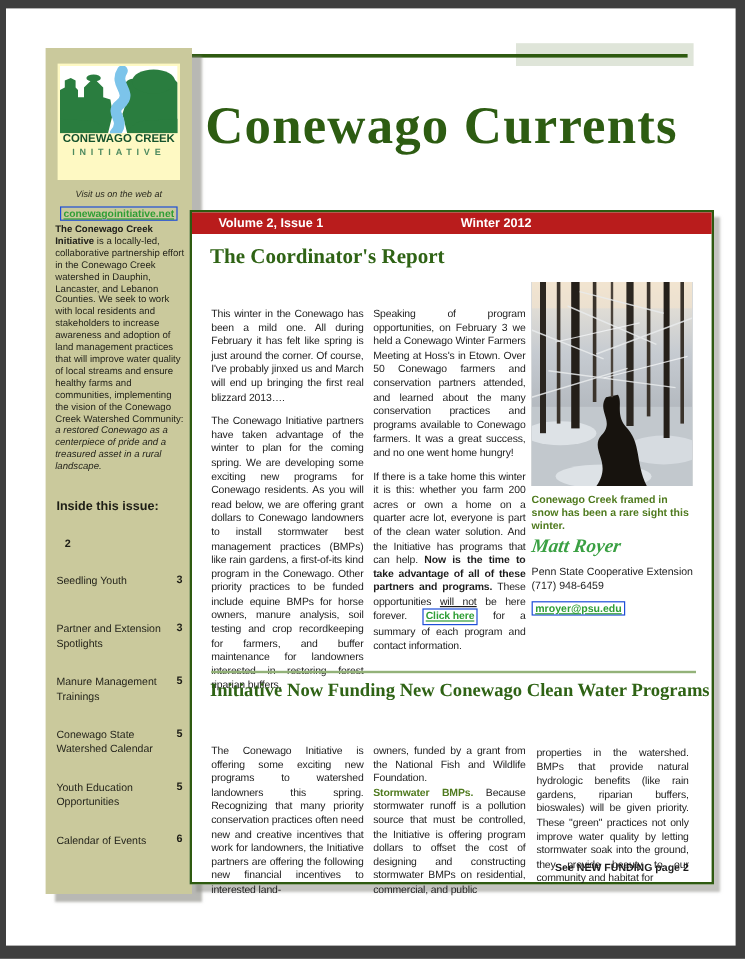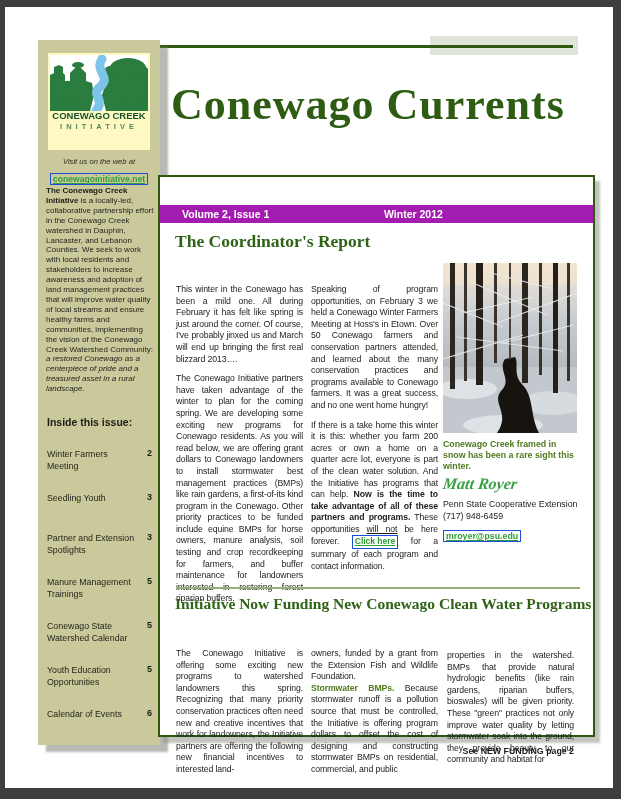--- a/index.html
+++ b/index.html
@@ -76,22 +76,22 @@
   .toc-item.gap-lg{margin-bottom:28px;}
   .toc-label{flex:1;font-size:8.8px;line-height:12px;color:#25251c;}
   .toc-page{width:12px;text-align:right;font-size:9px;font-weight:bold;color:#1d1d16;}
   
   .issue-box{
     position:absolute;left:153px;top:168px;width:433px;height:558px;
     border:2px solid #2e5a10;background:#ffffff;
     box-shadow:5px 6px 2px rgba(135,135,128,0.5);
   }
   .issue-bar{
-    position:relative;height:18px;background:#a21caf;color:#ffffff;
-    font-size:10.5px;font-weight:bold;line-height:18px;margin-top:28px;
+    position:relative;height:18px;background:#b91c1c;color:#ffffff;
+    font-size:10.5px;font-weight:bold;line-height:18px;
   }
   .issue-vol{position:absolute;left:22px;top:0;}
   .issue-season{position:absolute;left:224px;top:0;}
   .content{position:relative;height:538px;}
   .content p{margin:0 0 8px 0;}
   h1.a1{
     position:absolute;left:15px;top:8px;margin:0;
     font-family:"Liberation Serif", serif;font-size:17.5px;
     color:#2f6315;font-weight:bold;
   }
@@ -170,21 +170,20 @@
     <div class="web-label">Visit us on the web at</div>
     <div class="web-link-wrap">
       <a class="link-box">conewagoinitiative.net</a>
     </div>
 
     <p class="about"><b>The Conewago Creek Initiative</b><span> is a locally-led, collaborative partnership effort in the Conewago Creek watershed in Dauphin, Lancaster, and Lebanon Counties.  We seek to work with local residents and stakeholders to increase awareness and adoption of land management practices that will improve water quality of local streams and ensure healthy farms and communities, implementing the vision of the Conewago Creek Watershed Community:  </span><i>a restored Conewago as a centerpiece of pride and a treasured asset in a rural landscape.</i></p>
 
     <div class="toc-title">Inside this issue:</div>
     <div class="toc">
       <div class="toc-item">
-        <span class="toc-label">Winter Farmers Meeting</span>
         <span class="toc-page">2</span>
       </div>
       <div class="toc-item gap-lg">
         <span class="toc-label">Seedling Youth</span>
         <span class="toc-page">3</span>
       </div>
       <div class="toc-item">
         <span class="toc-label">Partner and Extension Spotlights</span>
         <span class="toc-page">3</span>
       </div>
@@ -268,21 +267,21 @@
       </div>
 
       <div class="divider"></div>
 
       <h2 class="a2">Initiative Now Funding New Conewago Clean Water Programs</h2>
 
       <div class="body-col a2c1">
         <p>The Conewago Initiative is offering some exciting new programs to watershed landowners this spring. Recognizing that many priority conservation practices often need new and creative incentives that work for landowners, the Initiative partners are offering the following new financial incentives to interested land-</p>
       </div>
       <div class="body-col a2c2">
-        <p style="margin-bottom:0;">owners, funded by a grant from the Extension Fish and Wildlife Foundation.</p>
+        <p style="margin-bottom:0;">owners, funded by a grant from the National Fish and Wildlife Foundation.</p>
         <p><b class="green-lead">Stormwater BMPs.</b><span>  Because stormwater runoff is a pollution source that must be controlled, the Initiative is offering program dollars to offset the cost of designing and constructing stormwater BMPs on residential, commercial, and public</span></p>
       </div>
       <div class="body-col a2c3">
         <p>properties in the watershed. BMPs that provide natural hydrologic benefits (like rain gardens, riparian buffers, bioswales) will be given priority.  These "green" practices not only improve water quality by letting stormwater soak into the ground, they provide beauty to our community and habitat for</p>
       </div>
       <div class="continued">See NEW FUNDING page 2</div>
     </div>
   </div>
 
 </div>

